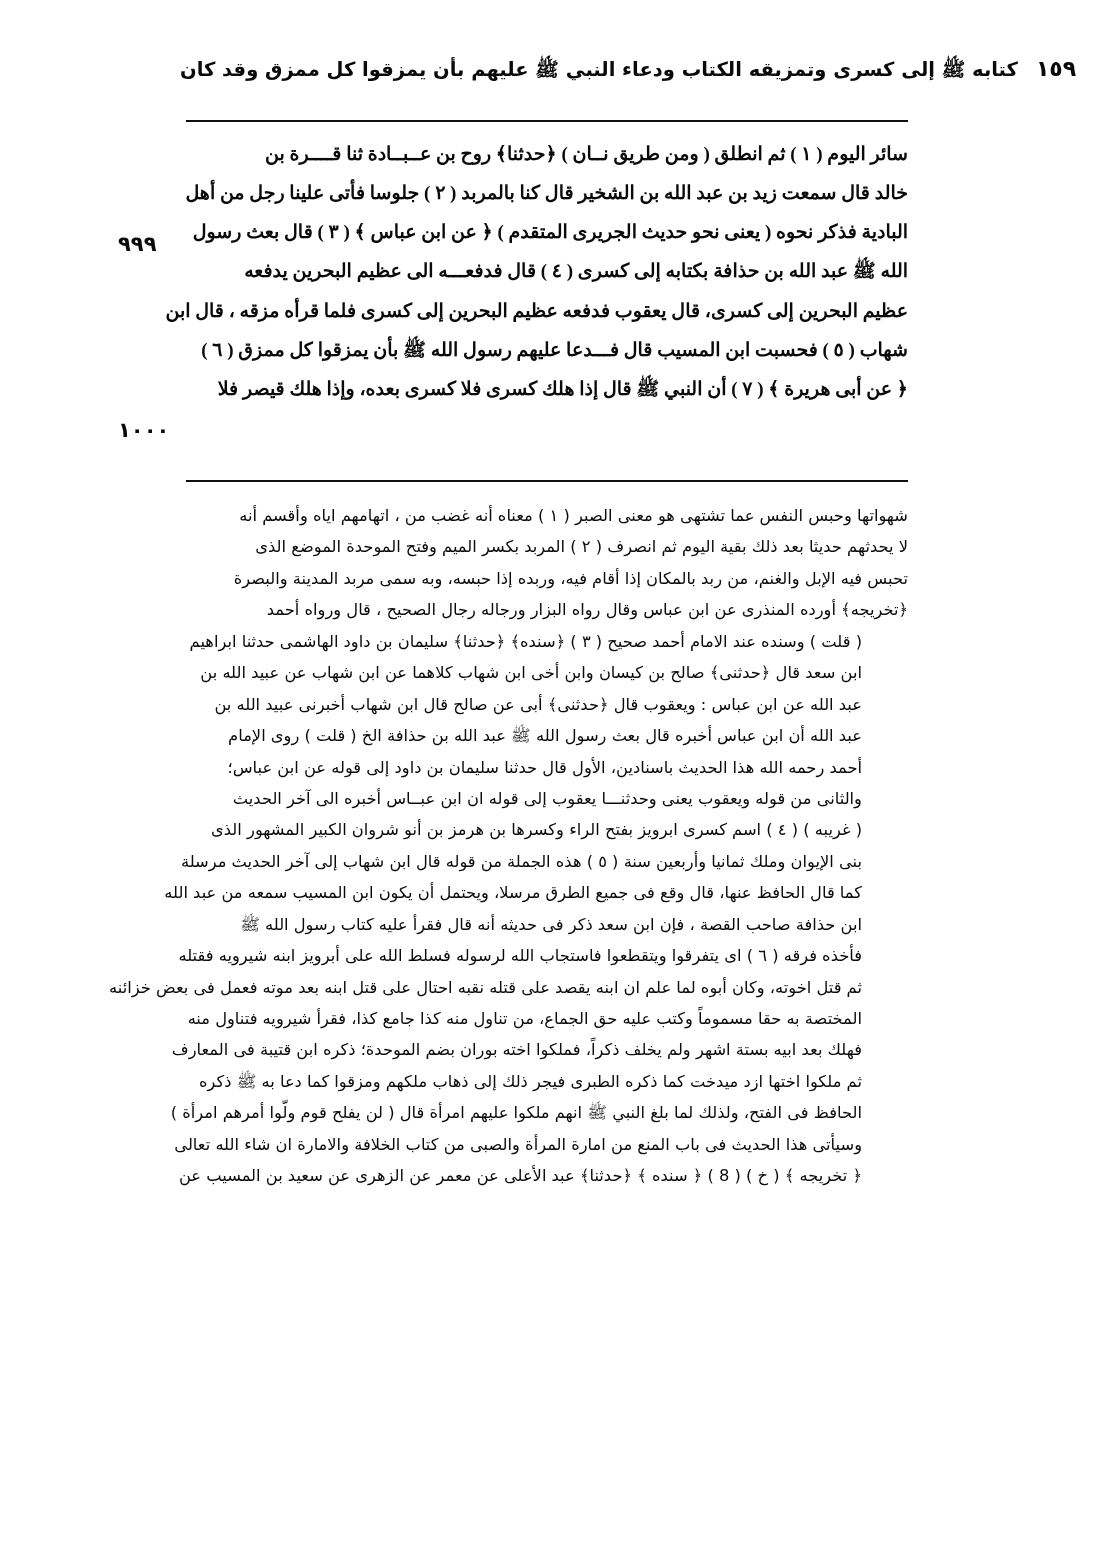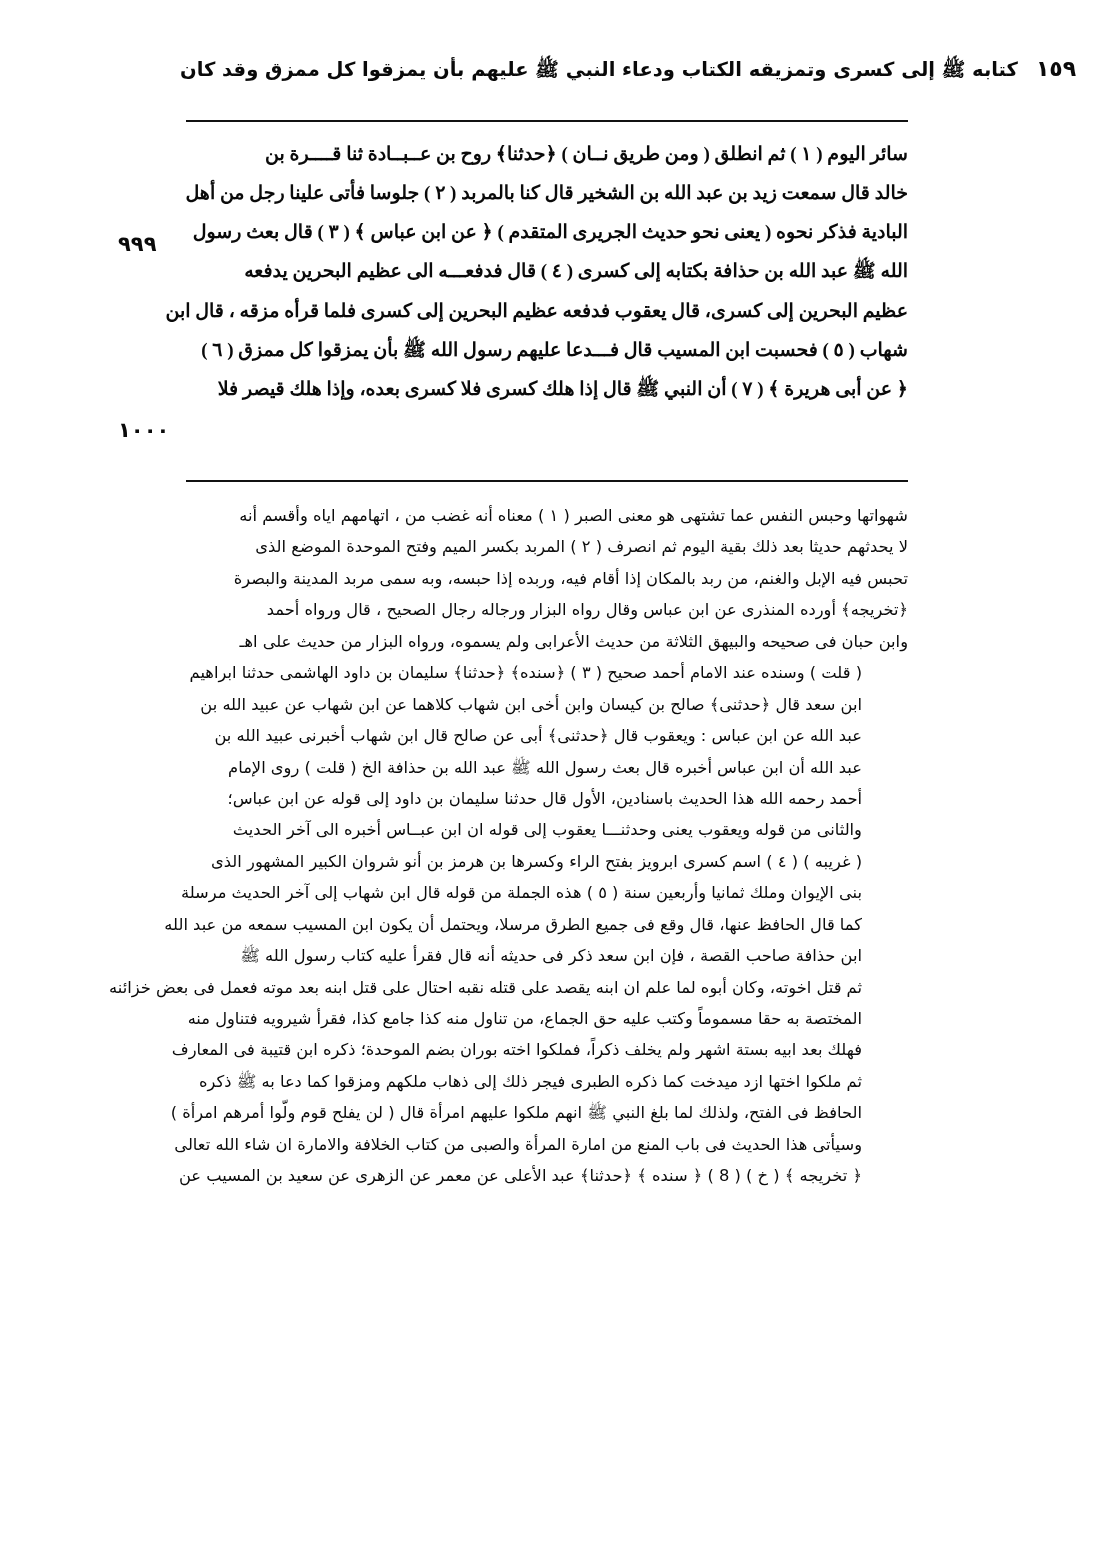--- a/index.html
+++ b/index.html
@@ -135,31 +135,31 @@
   <div class="margin-num n1">٩٩٩</div>
   <div class="margin-num n2">١٠٠٠</div>
 
   <div class="rule mid"></div>
 
   <div class="block block-lower">
     <span class="ln just">شهواتها وحبس النفس عما تشتهى هو معنى الصبر ( ١ ) معناه أنه غضب من ، اتهامهم اياه وأقسم أنه</span>
     <span class="ln just">لا يحدثهم حديثا بعد ذلك بقية اليوم ثم انصرف ( ٢ ) المربد بكسر الميم وفتح الموحدة الموضع الذى</span>
     <span class="ln just">تحبس فيه الإبل والغنم، من ربد بالمكان إذا أقام فيه، وربده إذا حبسه، وبه سمى مربد المدينة والبصرة</span>
     <span class="ln just">﴿تخريجه﴾ أورده المنذرى عن ابن عباس وقال رواه البزار ورجاله رجال الصحيح ، قال ورواه أحمد</span>
-    <span class="ln just">وابن حبان فى صحيحه والبيهق الثلاثة من حديث الأعرابى ولم يسموه، ورواه البزار من حديث على اهـ</span>
     <span class="ln just indent-r">( قلت ) وسنده عند الامام أحمد صحيح ( ٣ ) ﴿سنده﴾ ﴿حدثنا﴾ سليمان بن داود الهاشمى حدثنا ابراهيم</span>
     <span class="ln just indent-r">ابن سعد قال ﴿حدثنى﴾ صالح بن كيسان وابن أخى ابن شهاب كلاهما عن ابن شهاب عن عبيد الله بن</span>
     <span class="ln just indent-r">عبد الله عن ابن عباس : ويعقوب قال ﴿حدثنى﴾ أبى عن صالح قال ابن شهاب أخبرنى عبيد الله بن</span>
     <span class="ln just indent-r">عبد الله أن ابن عباس أخبره قال  بعث رسول الله ﷺ عبد الله بن  حذافة الخ ( قلت ) روى الإمام</span>
     <span class="ln just indent-r">أحمد رحمه الله هذا الحديث باسنادين، الأول قال حدثنا سليمان بن داود إلى قوله عن ابن  عباس؛</span>
     <span class="ln just indent-r">والثانى من  قوله ويعقوب يعنى وحدثنـــا يعقوب إلى قوله ان ابن عبــاس أخبره الى آخر الحديث</span>
     <span class="ln just indent-r">( غريبه ) ( ٤ ) اسم كسرى ابرويز بفتح الراء وكسرها بن هرمز بن أنو شروان الكبير المشهور الذى</span>
     <span class="ln just indent-r">بنى الإيوان وملك ثمانيا وأربعين سنة ( ٥ ) هذه الجملة من قوله قال ابن شهاب إلى آخر الحديث مرسلة</span>
     <span class="ln just indent-r">كما قال الحافظ عنها، قال وقع فى جميع الطرق مرسلا، ويحتمل أن يكون ابن المسيب سمعه من عبد الله</span>
     <span class="ln just indent-r">ابن حذافة صاحب القصة ، فإن ابن سعد ذكر فى  حديثه أنه قال فقرأ عليه كتاب رسول الله ﷺ</span>
+    <span class="ln just indent-r">فأخذه فرقه ( ٦ ) اى يتفرقوا ويتقطعوا فاستجاب الله لرسوله فسلط الله على  أبرويز ابنه شيرويه فقتله</span>
     <span class="ln just indent-r">ثم قتل اخوته، وكان أبوه لما علم ان ابنه يقصد على قتله نقبه احتال على قتل ابنه بعد موته فعمل فى بعض خزائنه</span>
     <span class="ln just indent-r">المختصة به حقا مسموماً وكتب عليه حق الجماع، من تناول منه كذا جامع كذا، فقرأ شيرويه فتناول منه</span>
     <span class="ln just indent-r">فهلك بعد ابيه بستة اشهر ولم يخلف ذكراً، فملكوا اخته بوران بضم الموحدة؛ ذكره ابن قتيبة فى المعارف</span>
     <span class="ln just indent-r">ثم ملكوا اختها ازد ميدخت كما ذكره الطبرى فيجر ذلك إلى ذهاب ملكهم ومزقوا كما دعا به ﷺ ذكره</span>
     <span class="ln just indent-r">الحافظ فى الفتح، ولذلك لما بلغ النبي ﷺ انهم ملكوا عليهم امرأة قال ( لن يفلح قوم ولّوا أمرهم امرأة )</span>
     <span class="ln just indent-r">وسيأتى هذا الحديث فى باب المنع من امارة المرأة والصبى من كتاب الخلافة والامارة ان شاء  الله تعالى</span>
     <span class="ln just indent-r">﴿ تخريجه ﴾ ( خ ) ( 8 ) ﴿ سنده ﴾ ﴿حدثنا﴾ عبد الأعلى عن معمر عن الزهرى عن سعيد بن المسيب عن</span>
   </div>
 
 </div>

